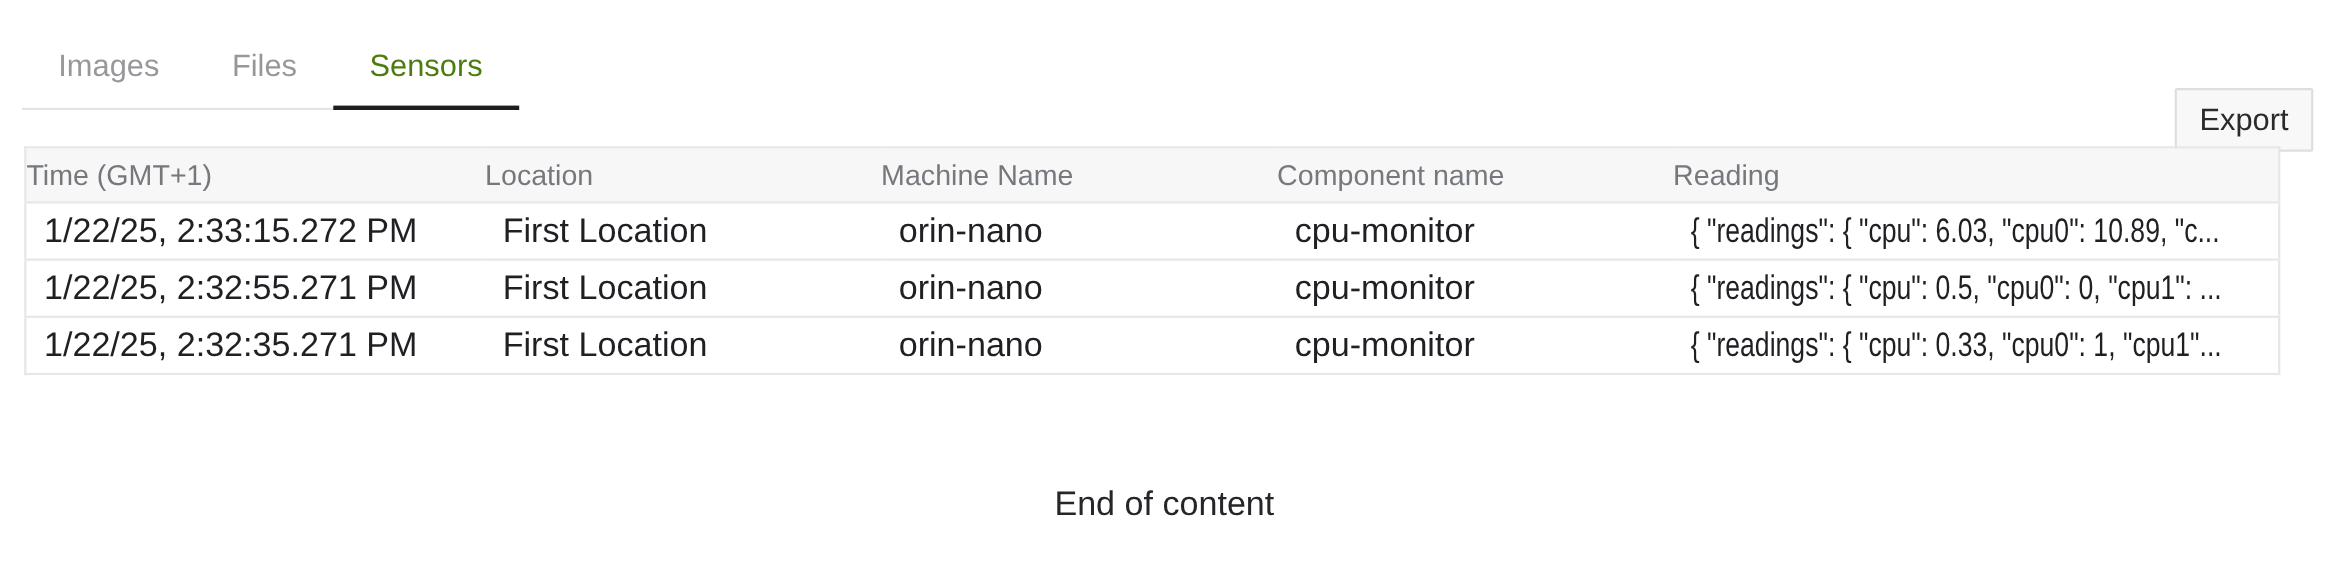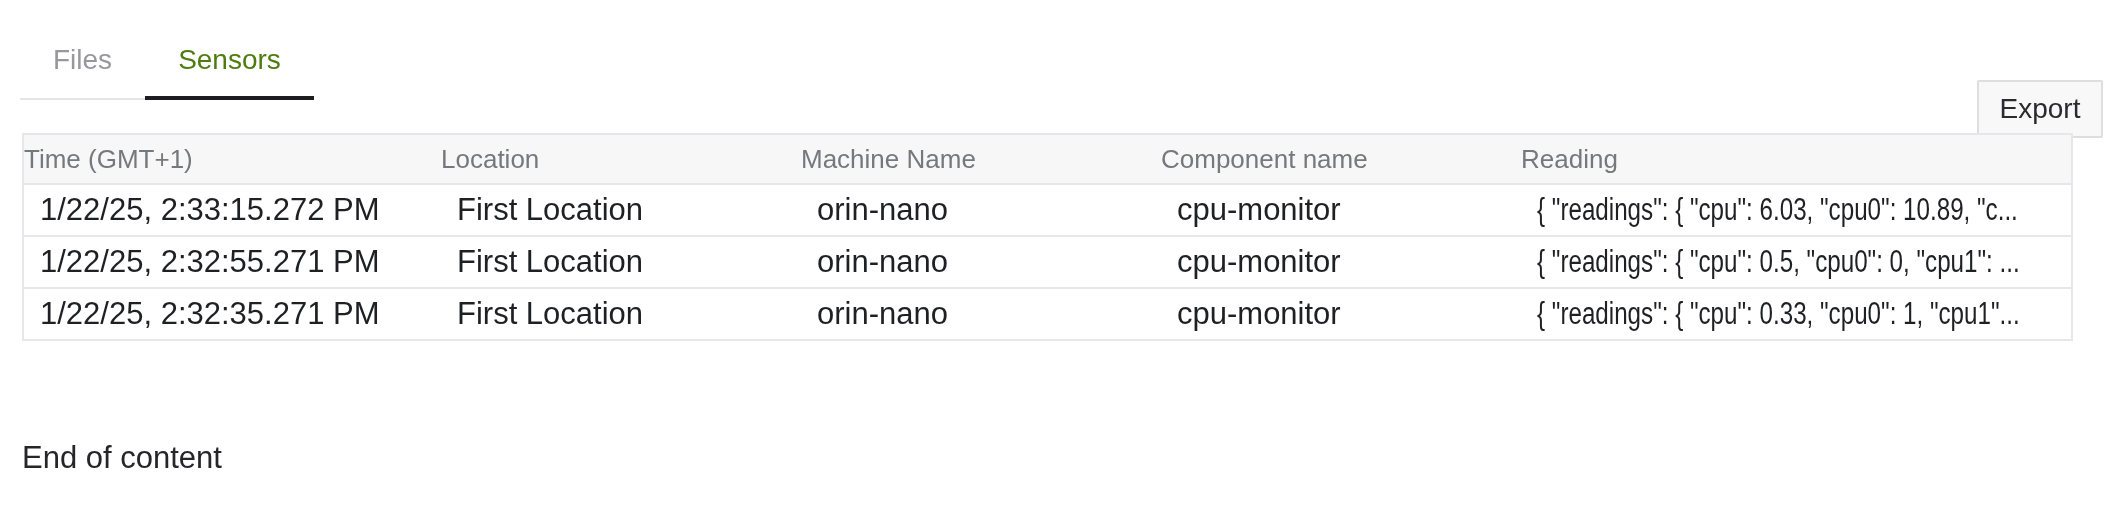--- a/index.html
+++ b/index.html
@@ -92,31 +92,32 @@
 
   .reading-text {
     display: inline-block;
     transform: scaleX(0.78);
     transform-origin: 0 50%;
     white-space: nowrap;
   }
 
   
   .end-of-content {
-    position: absolute; left: 22px; top: 440px;
+    position: absolute; left: 33px; top: 440px;
     width: 2051px;
-    text-align: left;
+    text-align: center;
     font-size: 31px;
     color: #26262a;
   }
 </style>
 </head>
 <body>
 
 <nav class="tabbar">
+  <div class="tab">Images</div>
   <div class="tab">Files</div>
   <div class="tab active">Sensors</div>
 </nav>
 
 <button class="export-btn">Export</button>
 
 <div class="table-wrap">
   <table class="data-table">
     <colgroup>
       <col style="width:418px">

